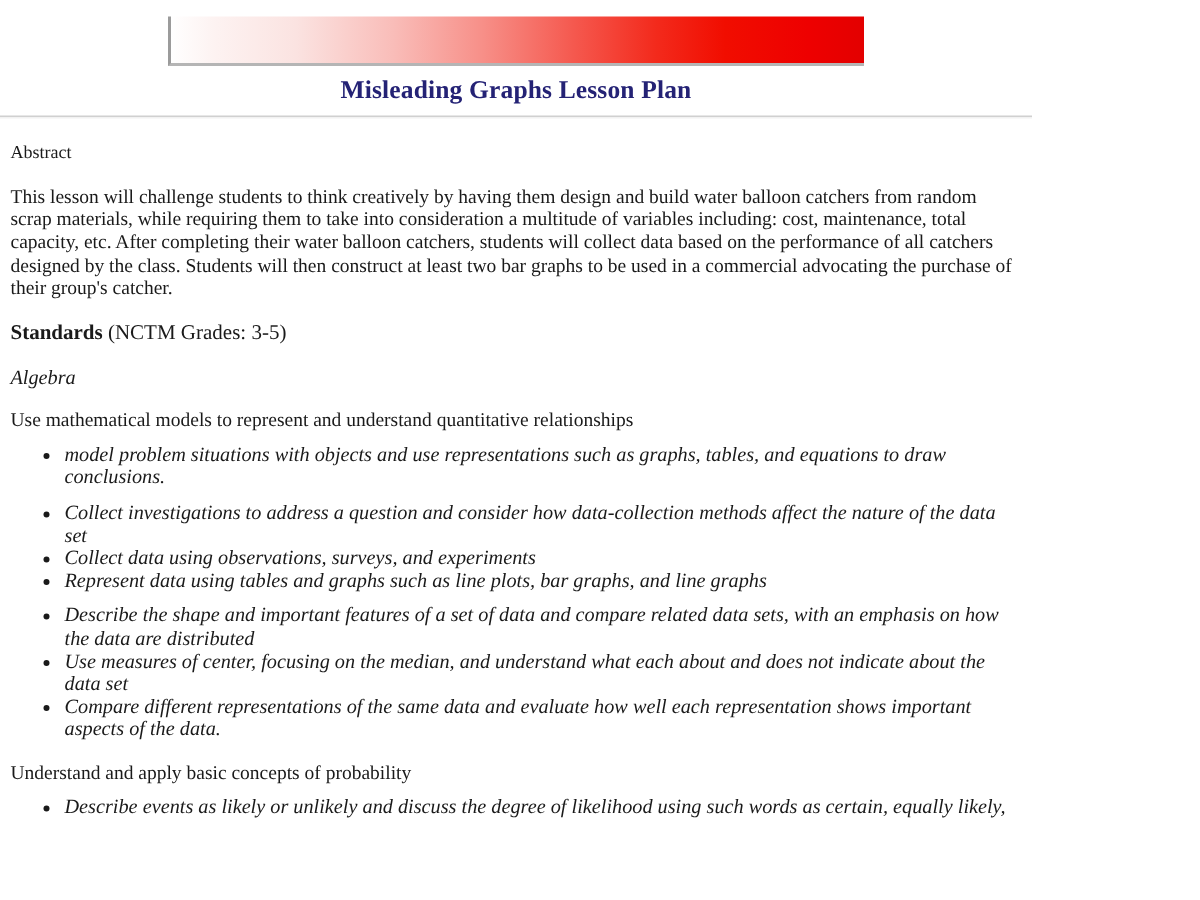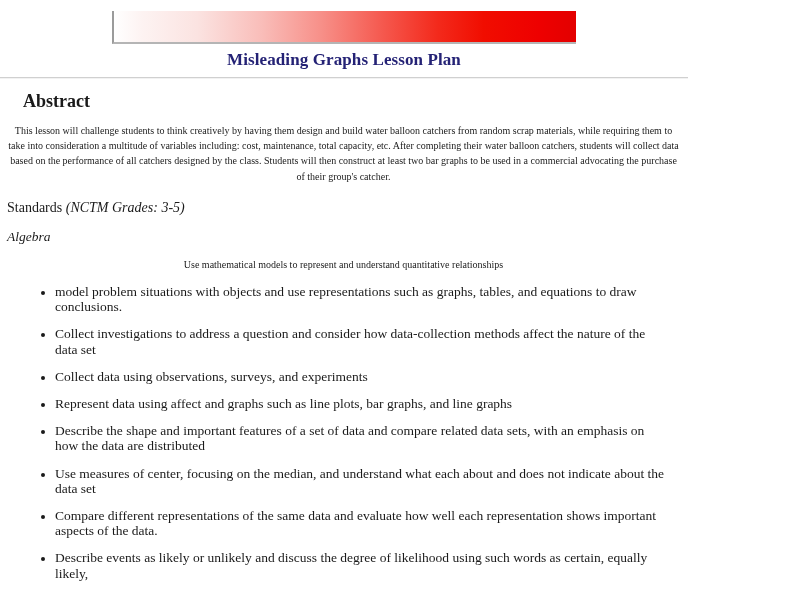--- a/index.html
+++ b/index.html
@@ -65,62 +65,62 @@
     height: 0;
     width: 100%;
   }
 
   
   .content {
     padding: 0 8px 0 7px;
     box-sizing: border-box;
   }
   h2.section-head {
-    font-size: 18px;
-    font-weight: bold;
-    margin: 14px 0 0 16px;
+    font-size: 12px;
+    font-weight: normal;
+    margin: 14px 0 0 0;
     line-height: 16px;
   }
   p.para {
-    font-size: 10px;
+    font-size: 13px;
     line-height: 15.2px;
     margin: 14px 0 0 0;
-    text-align: center;
+    text-align: left;
   }
   p.tight {
     margin-top: 13px;
   }
   .standards-line {
     font-size: 14px;
     margin: 16px 0 0 0;
     line-height: 16px;
   }
   .standards-line .lbl {
-    font-weight: normal;
+    font-weight: bold;
   }
   .standards-line .grades {
-    font-style: italic;
     font-weight: normal;
   }
   .strand {
     font-size: 13.5px;
     font-style: italic;
     margin: 13px 0 0 0;
     line-height: 15px;
   }
   ul.std-list {
     margin: 8px 0 0 0;
     padding-left: 36px;
     list-style-type: disc;
   }
   ul.std-list li {
     font-size: 13.5px;
     line-height: 15.2px;
-    margin: 12px;
+    margin: 0;
     padding: 0;
+    font-style: italic;
   }
   ul.std-list li::marker {
     font-size: 12px;
   }
 </style>
 </head>
 <body>
 
 <div class="page">
 
@@ -145,26 +145,27 @@
 
     <div id="strands-host">
         <p class="strand">Algebra</p>
         <p class="para tight">Use mathematical models to represent and understand quantitative relationships</p>
         <ul class="std-list">
           <li>model problem situations with objects and use representations such as graphs, tables, and equations to draw conclusions.</li>
         </ul>
         <ul class="std-list">
           <li>Collect investigations to address a question and consider how data-collection methods affect the nature of the data set</li>
           <li>Collect data using observations, surveys, and experiments</li>
-          <li>Represent data using affect and graphs such as line plots, bar graphs, and line graphs</li>
+          <li>Represent data using tables and graphs such as line plots, bar graphs, and line graphs</li>
         </ul>
         <ul class="std-list">
           <li>Describe the shape and important features of a set of data and compare related data sets, with an emphasis on how the data are distributed</li>
           <li>Use measures of center, focusing on the median, and understand what each about and does not indicate about the data set</li>
           <li>Compare different representations of the same data and evaluate how well each representation shows important aspects of the data.</li>
         </ul>
+        <p class="para tight">Understand and apply basic concepts of probability</p>
         <ul class="std-list">
           <li>Describe events as likely or unlikely and discuss the degree of likelihood using such words as certain, equally likely,</li>
         </ul>
       </div>
 
   </div>
 </div>
 
 </body></html>

